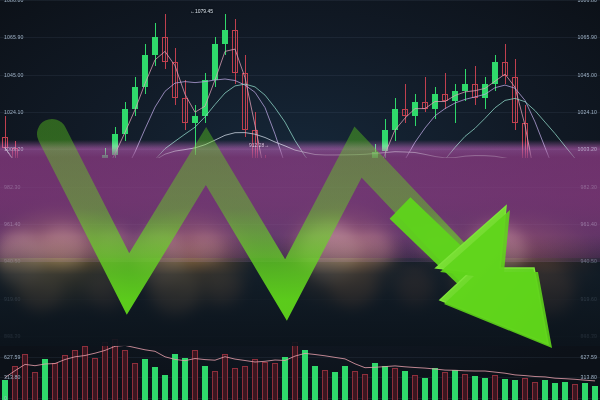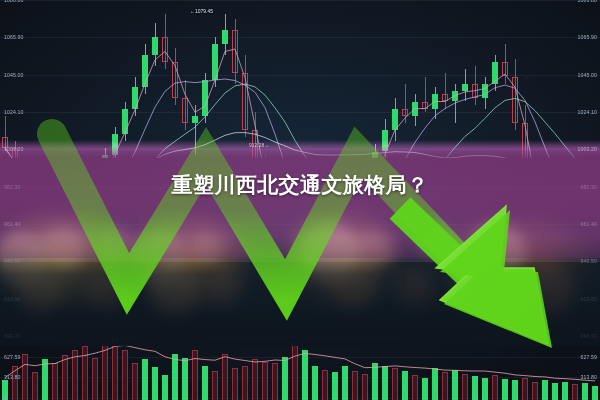--- a/index.html
+++ b/index.html
@@ -450,16 +450,15 @@
 
     <path d="M 52 134 L 128 284 L 206 156 L 286 290 L 358 152 L 498 300" fill="none" stroke="url(#gfade)" stroke-width="30" stroke-linejoin="miter" stroke-linecap="round"></path>
 
     <path d="M 400 208 L 498 302" fill="none" stroke="#5fd41b" stroke-width="30" stroke-linecap="butt" opacity="0.95"></path>
 
     <polygon points="548,344 440,300 470,272 436,268 506,206 500,268 534,268" fill="url(#ghead)" stroke="#7ee33a" stroke-width="1.5"></polygon>
     <polygon points="552,348 444,304 474,276 440,272 510,210 504,272 538,272" fill="#5fd41b" opacity="0.9"></polygon>
   </svg>
 
   <div class="headline">
-    <span class="l2">重塑川西北交通文旅格局？</span>
   </div>
 
 </div>
 
 </body></html>

